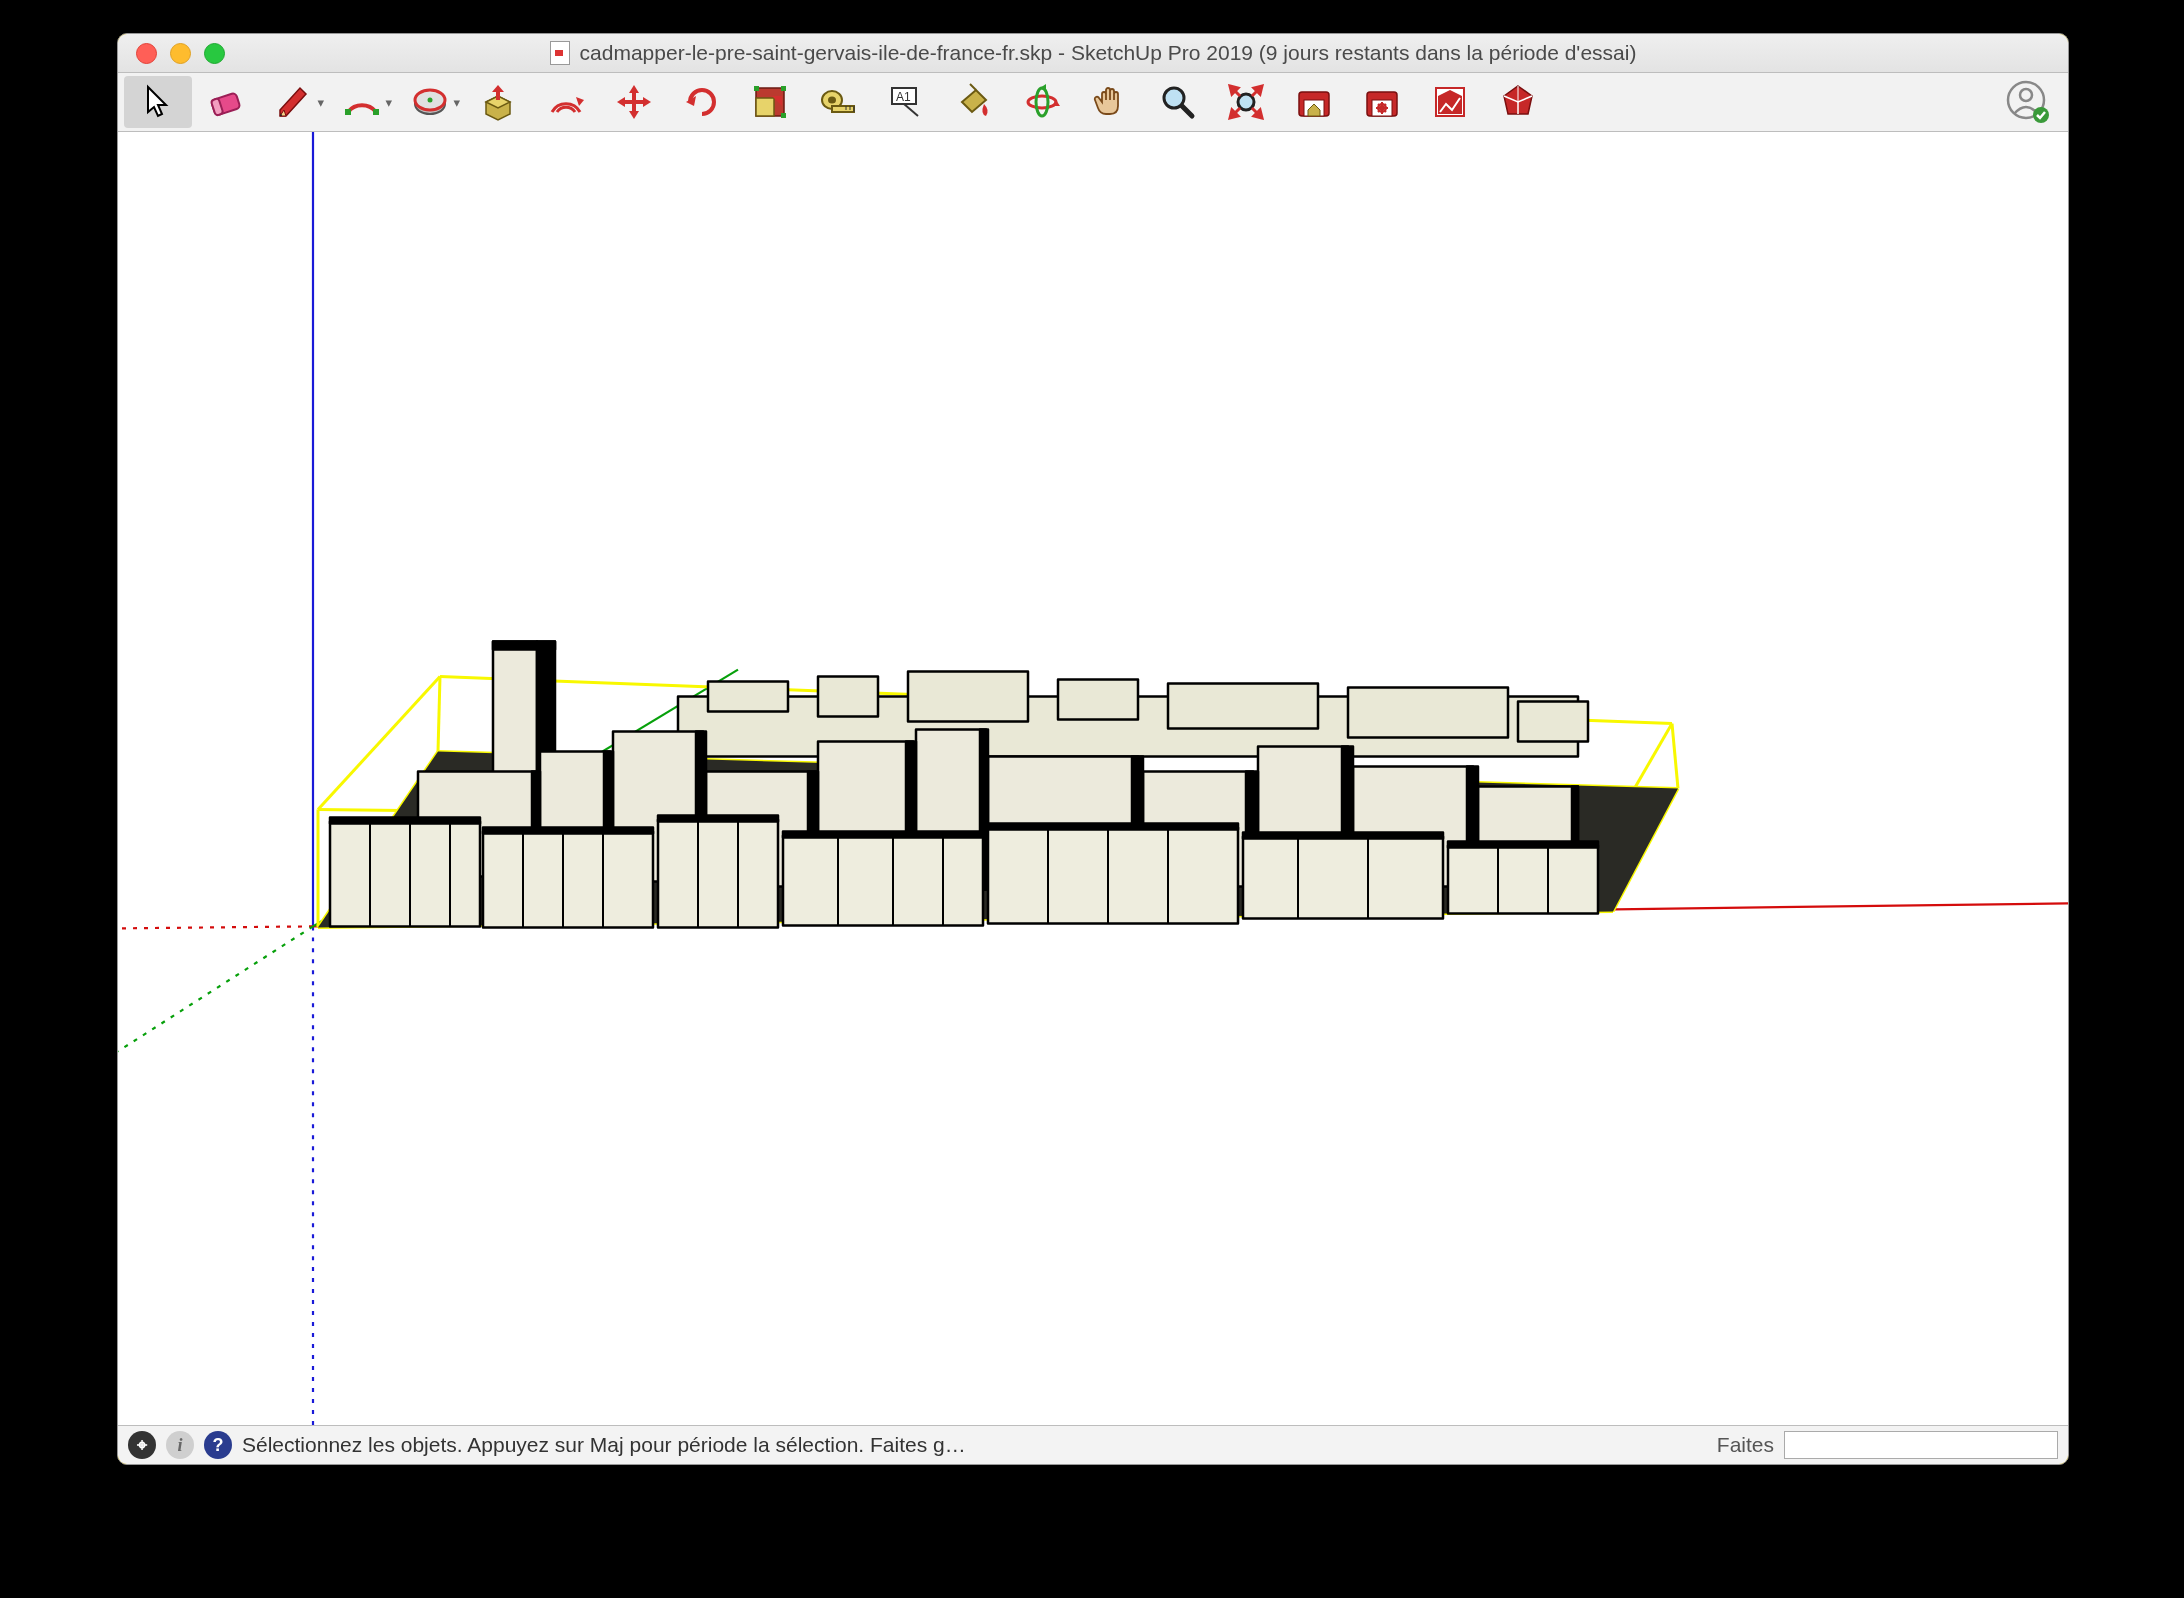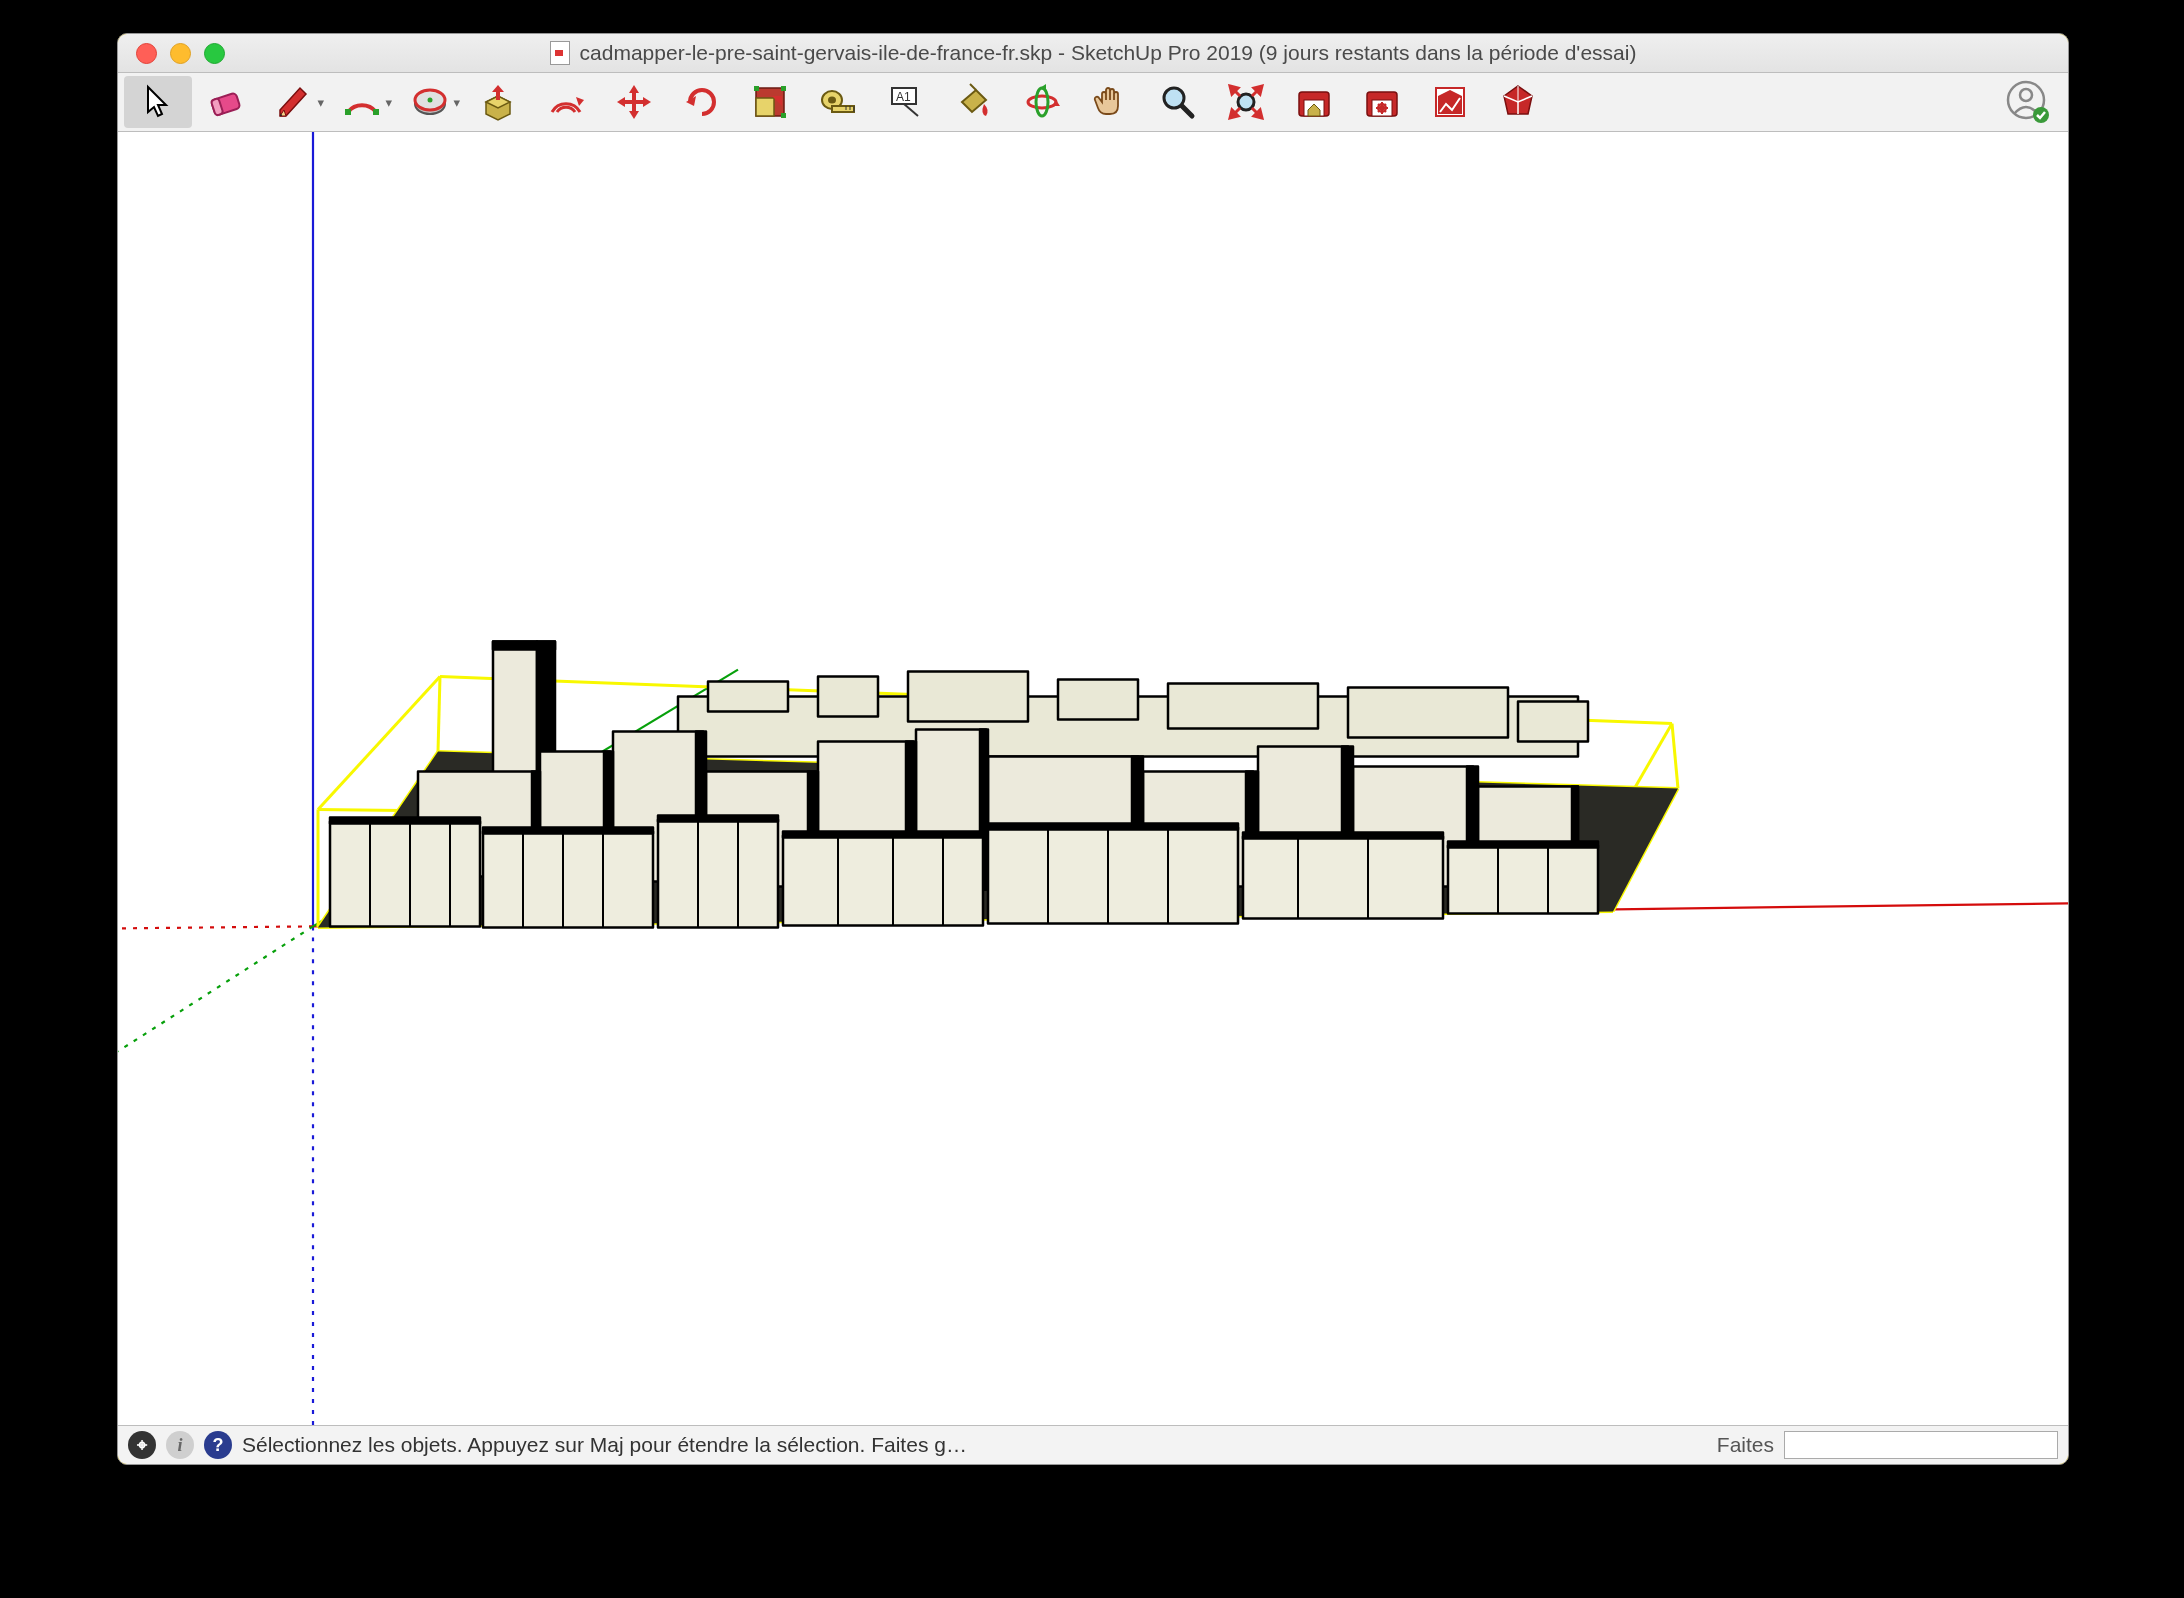--- a/index.html
+++ b/index.html
@@ -410,19 +410,19 @@
             <rect x="1330" y="710" width="150" height="6"></rect>
           </g>
         </g>
       </svg>
     </div>
 
     <div class="statusbar">
       <div class="sb-ico geo">⌖</div>
       <div class="sb-ico info">i</div>
       <div class="sb-ico help">?</div>
-      <div class="sb-text">Sélectionnez les objets. Appuyez sur Maj pour étendre la sélection. Faites g…</div>
+      <div class="sb-text">Sélectionnez les objets. Appuyez sur Maj pour période la sélection. Faites g…</div>
       <div class="sb-label">Faites</div>
       <input class="sb-input" value="" style="">
     </div>
 
   </div>
 </div>
 
 </body></html>

